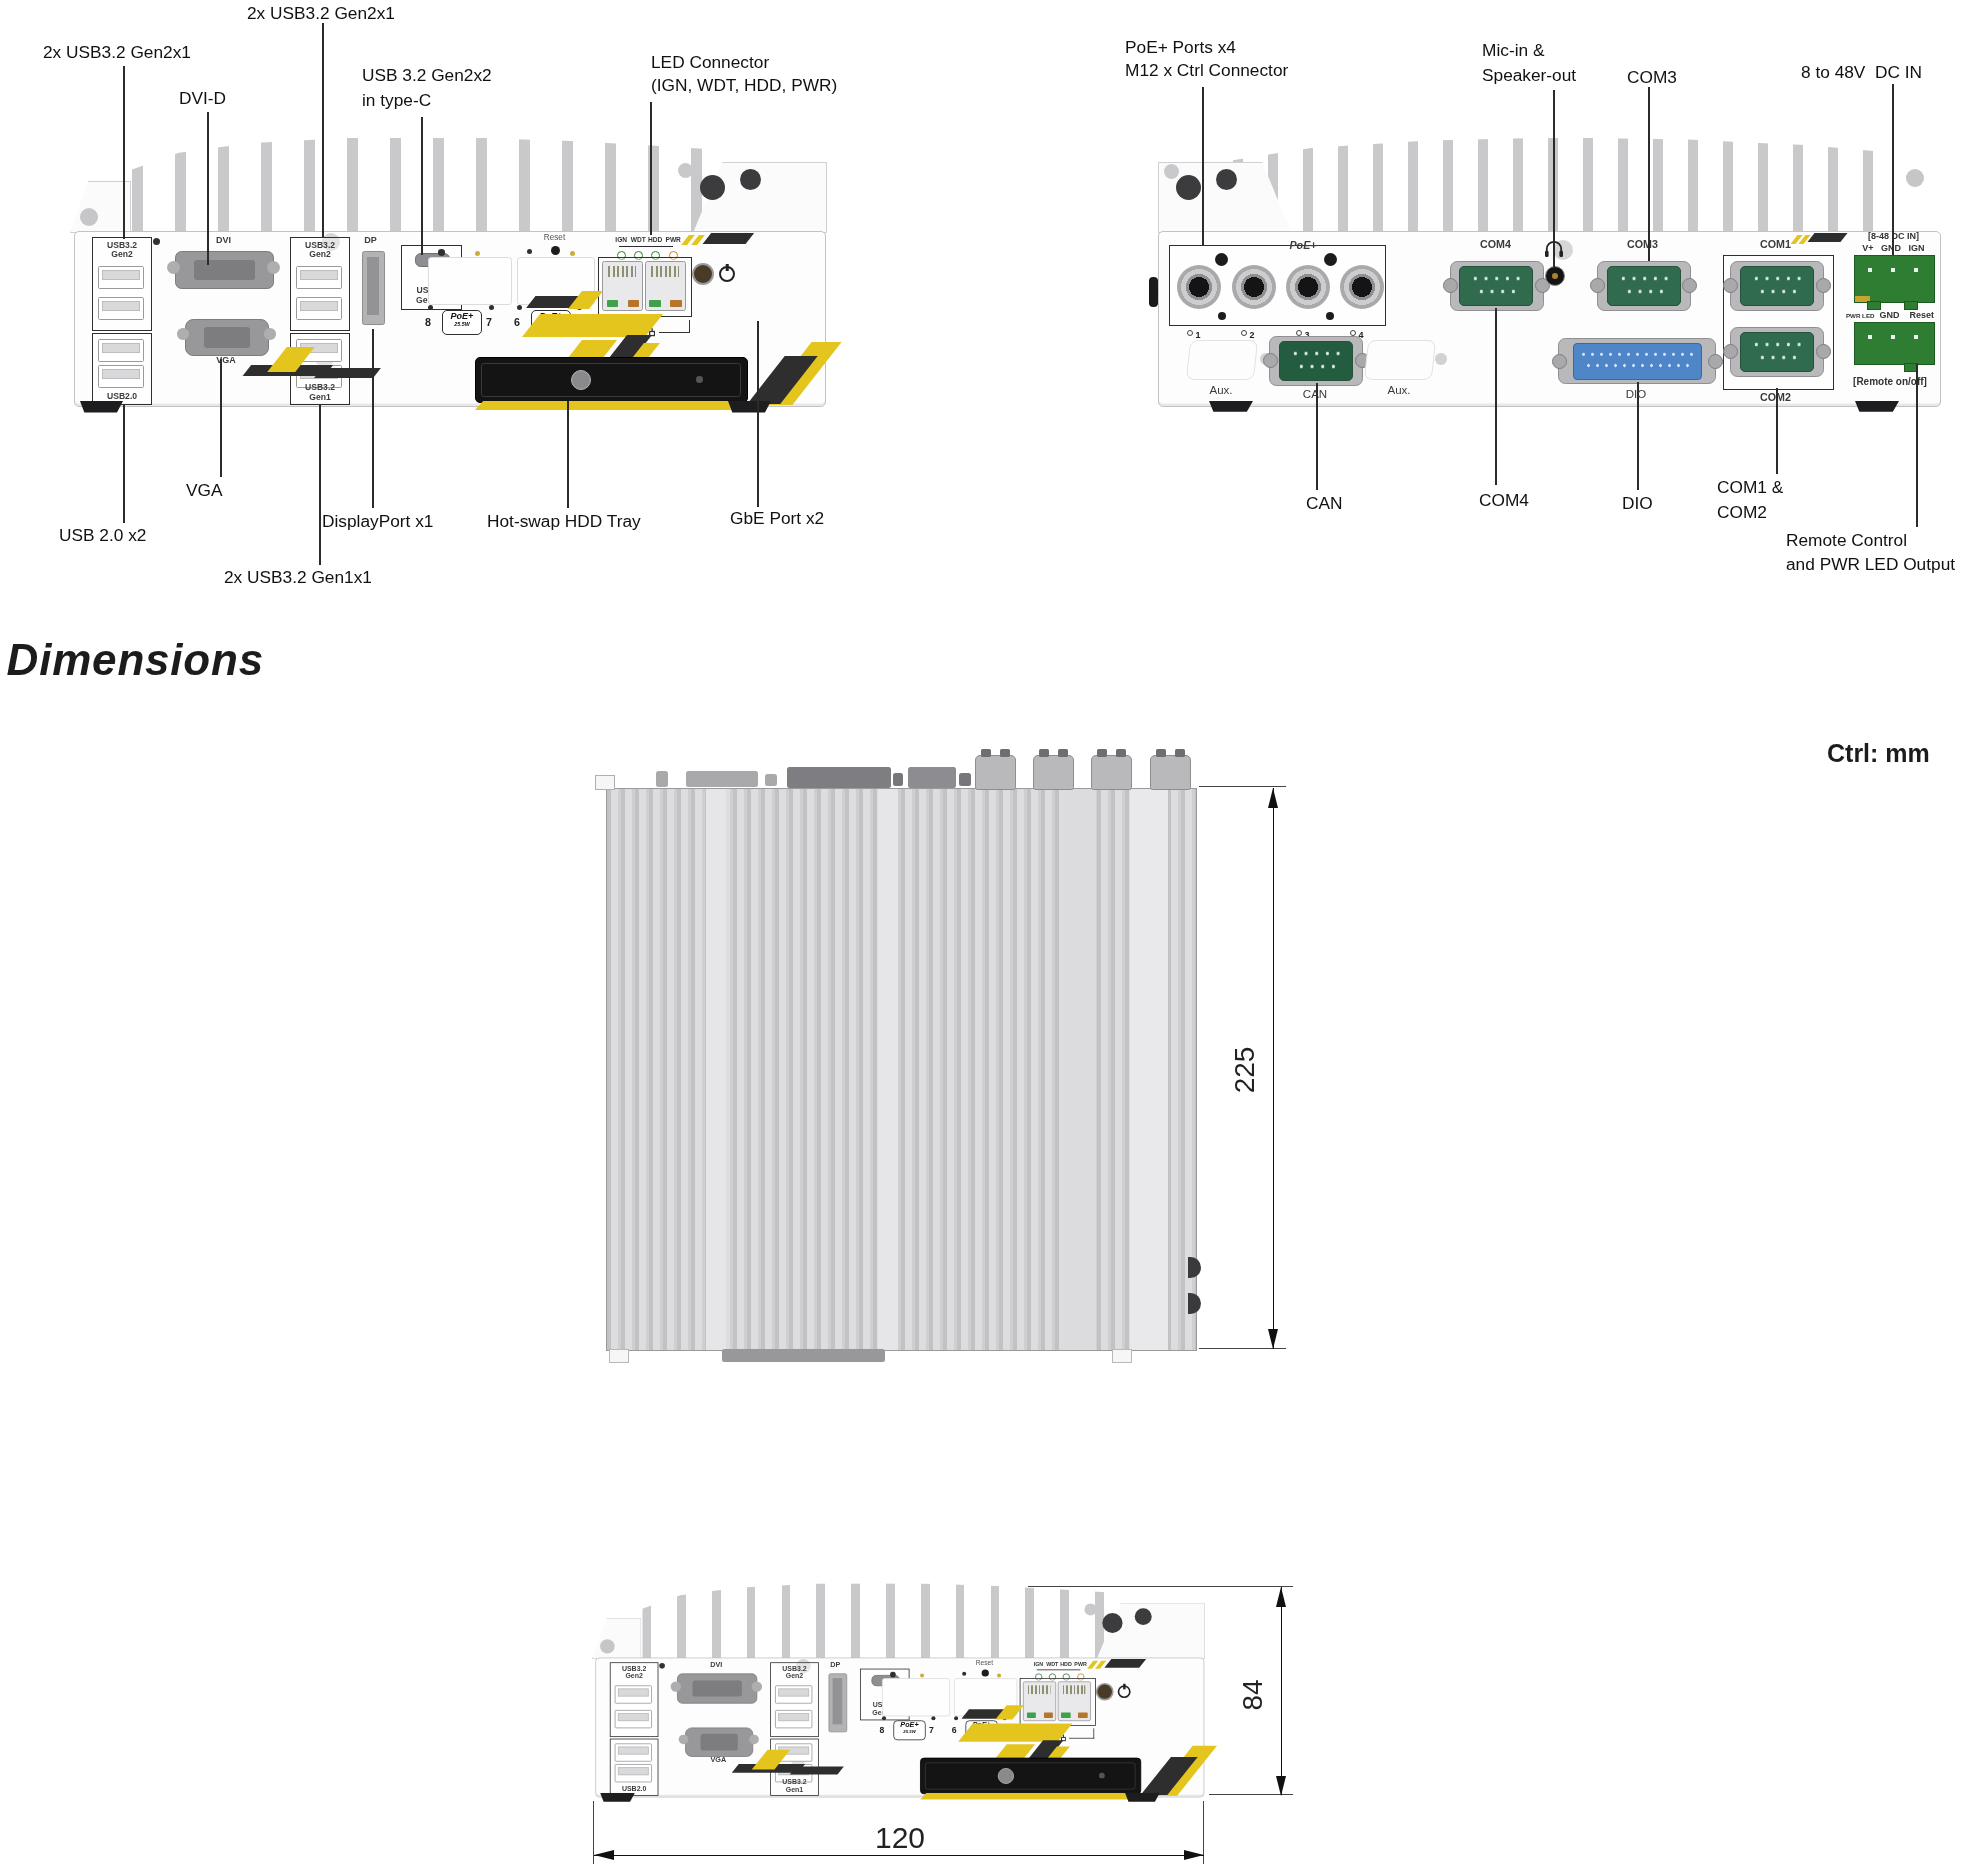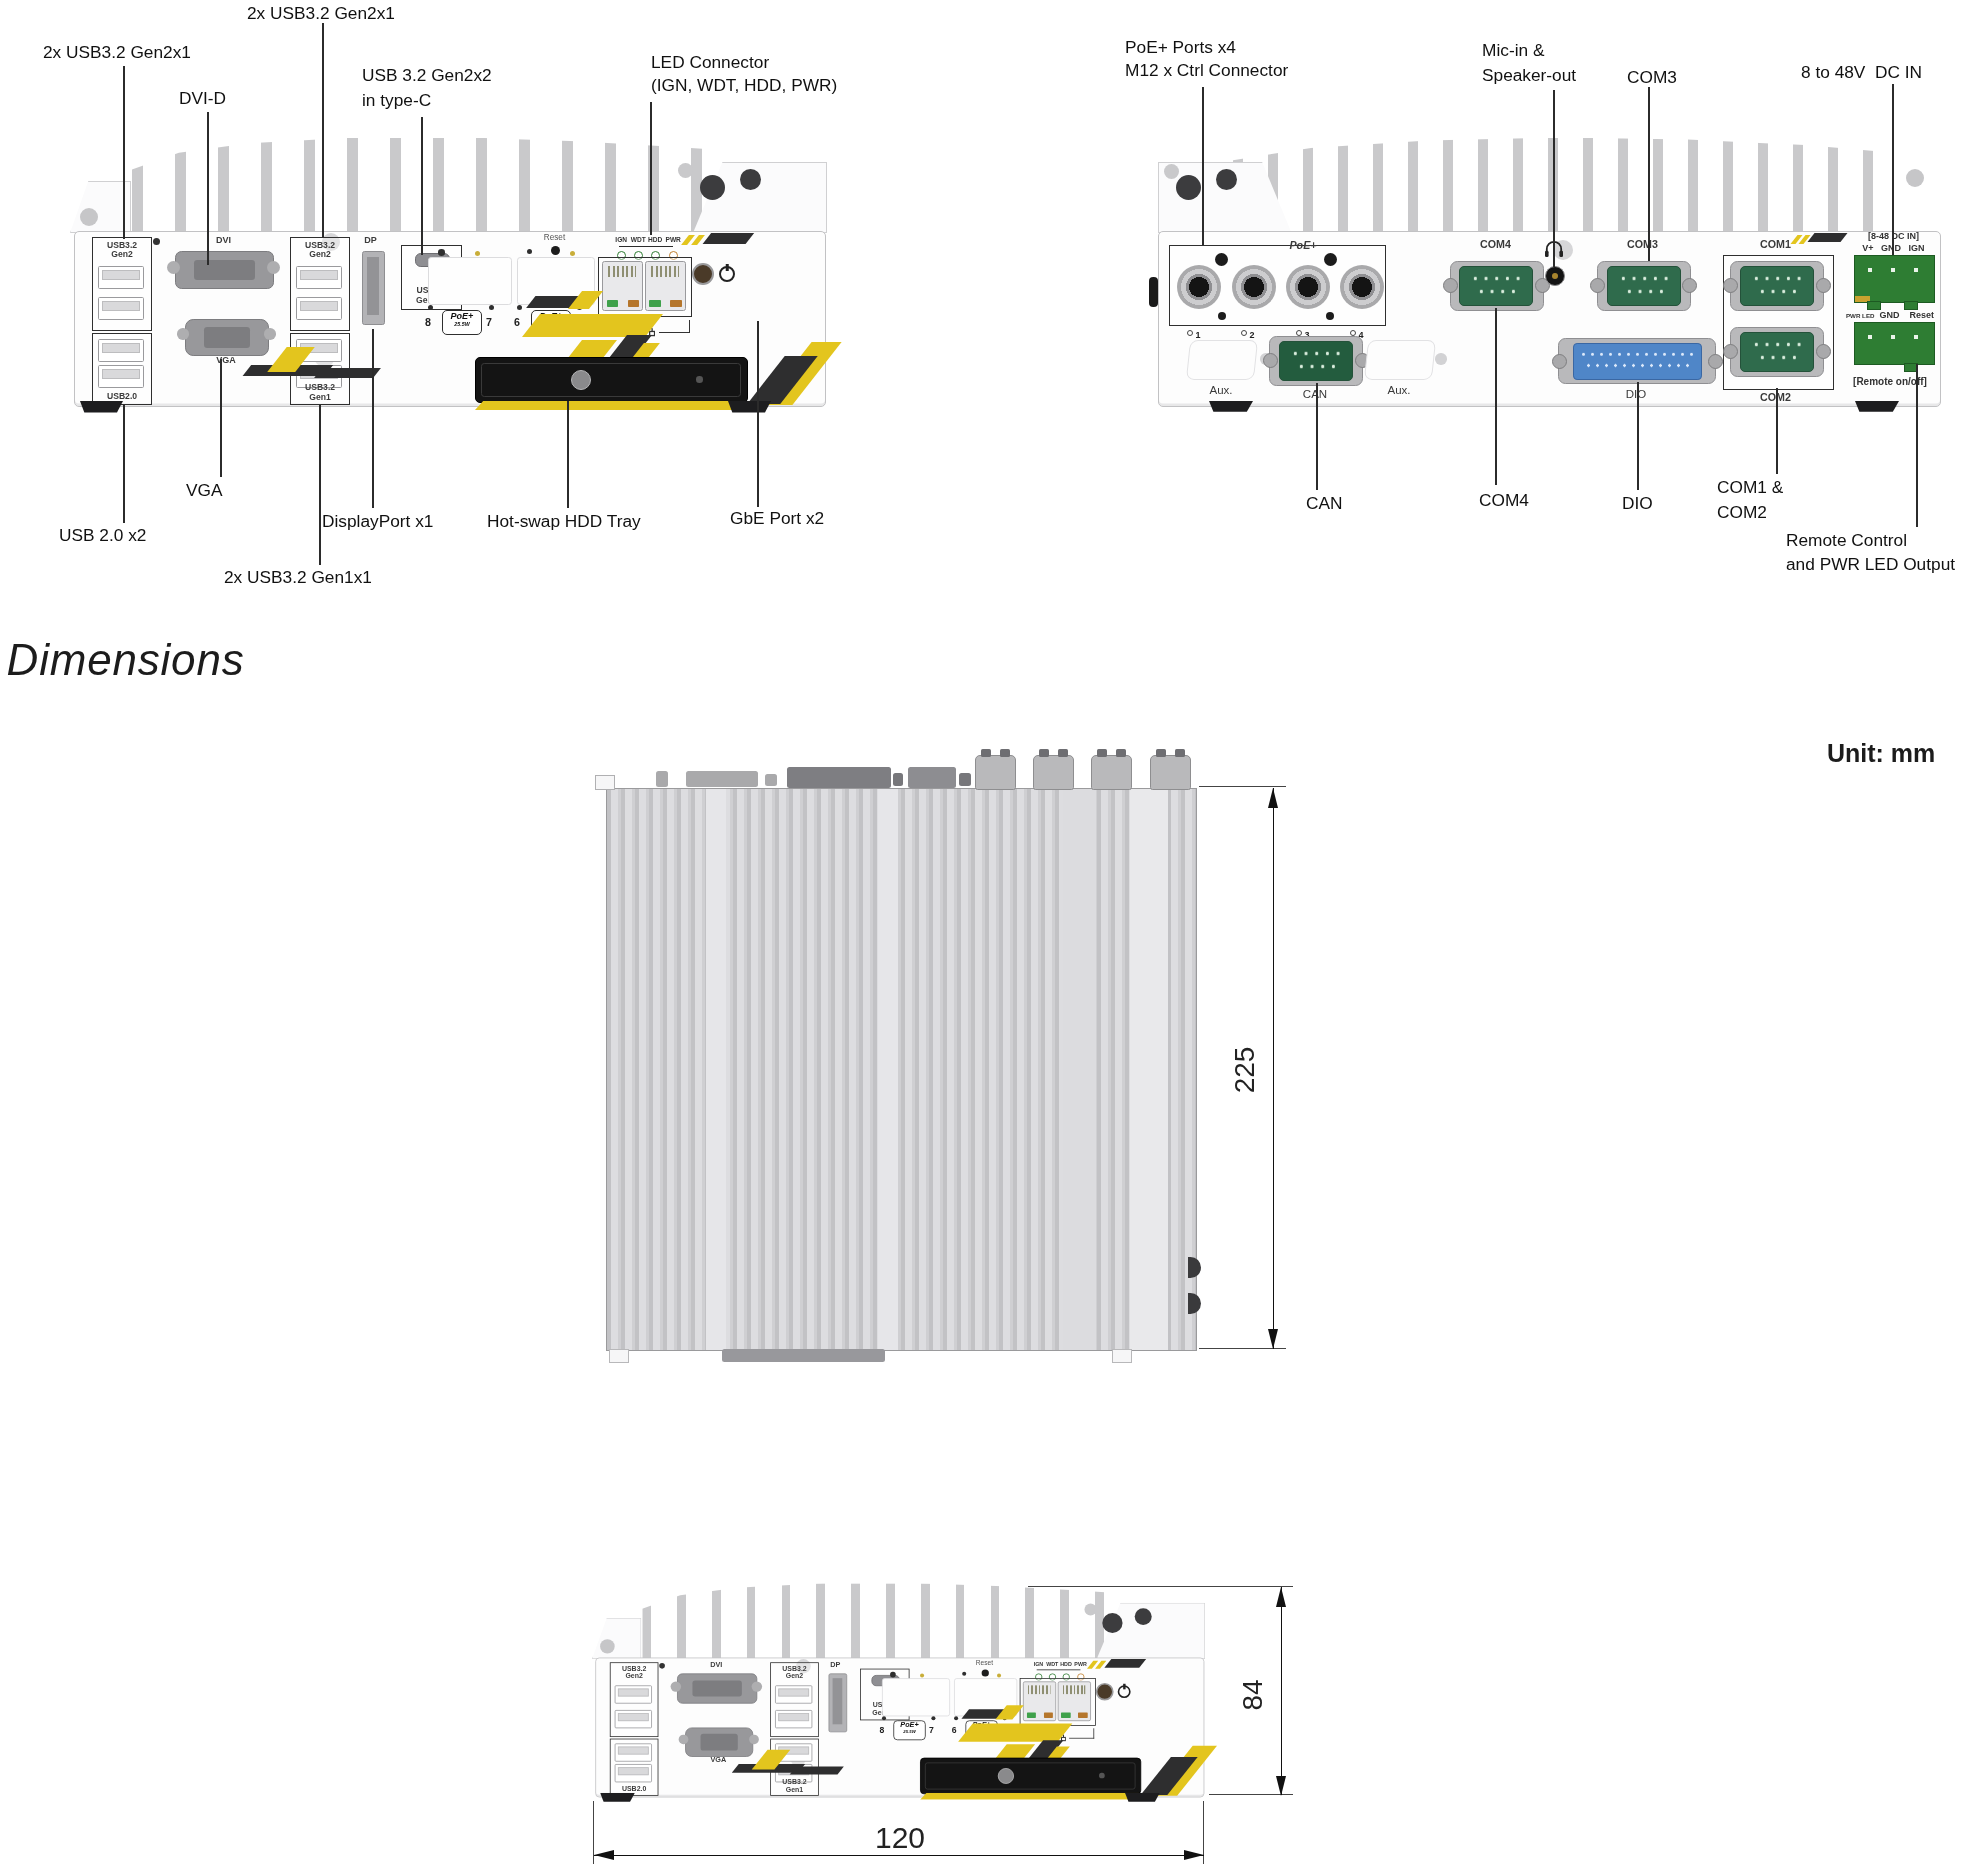--- a/index.html
+++ b/index.html
@@ -65,21 +65,21 @@
   .tvc{position:absolute;background:#a9a9ab;border-radius:2.5px;}
   .cyl{position:absolute;background:#b9b9bb;border:0.8px solid #8e8e90;border-radius:5px 5px 2.5px 2.5px;}
   .stud{position:absolute;top:-7.4px;width:10px;height:8.2px;background:#6e6e72;border-radius:1.6px;}
   .arr{position:absolute;width:0;height:0;}
   .arr.up{border-left:5.8px solid transparent;border-right:5.8px solid transparent;border-bottom:20px solid #111;}
   .arr.dn{border-left:5.8px solid transparent;border-right:5.8px solid transparent;border-top:20px solid #111;}
   .arr.lf{border-top:5.8px solid transparent;border-bottom:5.8px solid transparent;border-right:20px solid #111;}
   .arr.rt{border-top:5.8px solid transparent;border-bottom:5.8px solid transparent;border-left:20px solid #111;}
   .dimtxt{position:absolute;font-size:28px;color:#222;}
   .rot{transform:rotate(-90deg);transform-origin:center;}
-  .title{position:absolute;font-size:44px;font-weight:400;font-style:italic;color:#1c1c1c;letter-spacing:0.8px;text-align:right;}
+  .title{position:absolute;font-size:44px;font-weight:700;font-style:italic;color:#1c1c1c;letter-spacing:0.8px;text-align:right;}
   .unit{position:absolute;font-size:25px;font-weight:700;color:#1c1c1c;}
 </style>
 </head>
 <body>
 
 <div class="page">
 
   <div class="abs" style="left:70px;top:136px;width:757px;height:276px;">
     <div class="dev">
       <div class="fins" style="left:62px;top:1.6px;width:586px;height:94px;"></div>
@@ -415,21 +415,21 @@
   <div class="callout prewrap" style="left:1801px;top:61px;">8 to 48V  DC IN</div>
   <div class="callout" style="left:1306px;top:492px;">CAN</div>
   <div class="callout" style="left:1479px;top:489px;">COM4</div>
   <div class="callout" style="left:1622px;top:492px;">DIO</div>
   <div class="callout pre" style="left:1717px;top:475px;line-height:25px;">COM1 &amp;
 COM2</div>
   <div class="callout pre" style="left:1786px;top:528px;line-height:24px;">Remote Control
 and PWR LED Output</div>
 
   <div class="title" style="left:6.6px;top:635px;">Dimensions</div>
-  <div class="unit" style="left:1827px;top:739px;">Unit: mm</div>
+  <div class="unit" style="left:1827px;top:739px;">Ctrl: mm</div>
 
   <div class="topview" style="left:606px;top:788px;width:589px;height:561px;">
     <div class="band" style="left:99px;"></div>
     <div class="band" style="left:271px;"></div>
     <div class="band" style="left:456px;width:33px;background:#dcdcdf;"></div>
     <div class="band" style="left:523px;width:38px;background:#e9e9eb;"></div>
   </div>
   <div class="abs" style="left:595px;top:775px;width:18px;height:13px;border:0.8px solid #b0b0b2;background:#f6f6f7;"></div>
   <div class="tvc" style="left:656px;top:771px;width:11.5px;height:16.4px;"></div>
   <div class="tvc" style="left:686px;top:771px;width:72px;height:16.4px;"></div>

